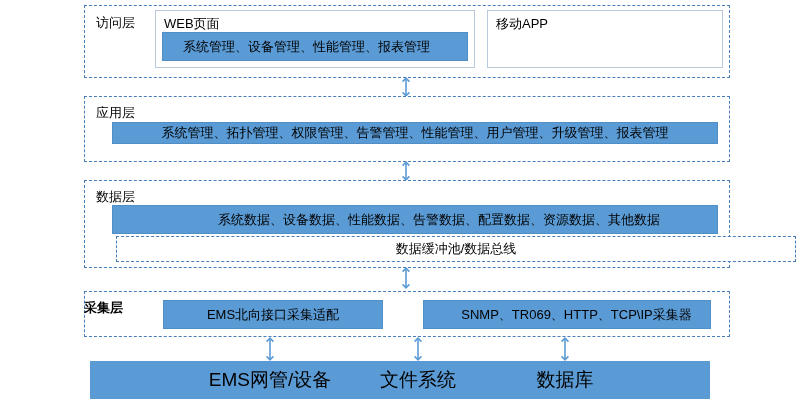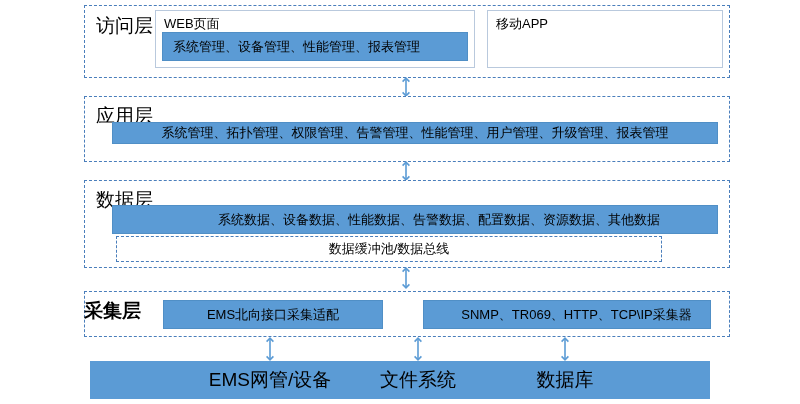--- a/index.html
+++ b/index.html
@@ -17,21 +17,21 @@
   #canvas { position: absolute; left: 0; top: 0; width: 800px; height: 404px; }
 
   
   .layer {
     position: absolute;
     border: 1px dashed #4a7ebb;
     background: #ffffff;
   }
   .layer-label {
     position: absolute;
-    font-size: 19px;
+    font-size: 13px;
     color: #000000;
     line-height: 1;
     white-space: nowrap;
     font-weight: 400;
   }
 
   
   .panel {
     position: absolute;
     border: 1px solid #b9c9dd;
@@ -50,21 +50,21 @@
     position: absolute;
     background: #5b9bd5;
     border: 1px solid #508fc6;
     display: flex;
     align-items: center;
     color: #000000;
     font-size: 13px;
     white-space: nowrap;
   }
   .bluebar.center { justify-content: center; }
-  .bluebar.left { justify-content: flex-start; padding-left: 10px; font-family: Liberation Serif, serif; }
+  .bluebar.left { justify-content: flex-start; padding-left: 20px; font-family: Liberation Serif, serif; }
 
   
   .resourcebar {
     position: absolute;
     background: #5b9bd5;
     border: none;
   }
   .resourcebar span {
     position: absolute;
     top: 50%;
@@ -130,21 +130,21 @@
     <svg width="14" height="22" viewBox="0 0 14 22">
       <line x1="7" y1="2.5" x2="7" y2="19.5" stroke="#5b9bd5" stroke-width="1.6"></line>
       <path d="M3.6,5.6 L7,2.2 L10.4,5.6" fill="none" stroke="#5b9bd5" stroke-width="1.6"></path>
       <path d="M3.6,16.4 L7,19.8 L10.4,16.4" fill="none" stroke="#5b9bd5" stroke-width="1.6"></path>
     </svg>
   </div>
 
   <div class="layer" style="left:84px; top:180px; width:646px; height:88px;"></div>
   <div class="layer-label" style="left:96px; top:190px;">数据层</div>
   <div class="bluebar center" style="left:112px; top:205px; width:606px; height:29px;padding-left:48px;">系统数据、设备数据、性能数据、告警数据、配置数据、资源数据、其他数据</div>
-  <div class="dashbox" style="left:116px; top:236px; width:546px; height:26px;">数据缓冲池/数据总线</div>
+  <div class="dashbox" style="left:116px; top:236px; width:680px; height:26px;">数据缓冲池/数据总线</div>
 
   <div class="conn" style="left:399px; top:266px; width:14px; height:24px;">
     <svg width="14" height="24" viewBox="0 0 14 24">
       <line x1="7" y1="2.5" x2="7" y2="21.5" stroke="#5b9bd5" stroke-width="1.6"></line>
       <path d="M3.6,5.6 L7,2.2 L10.4,5.6" fill="none" stroke="#5b9bd5" stroke-width="1.6"></path>
       <path d="M3.6,18.4 L7,21.8 L10.4,18.4" fill="none" stroke="#5b9bd5" stroke-width="1.6"></path>
     </svg>
   </div>
 
   <div class="layer" style="left:84px; top:291px; width:646px; height:46px;"></div>

